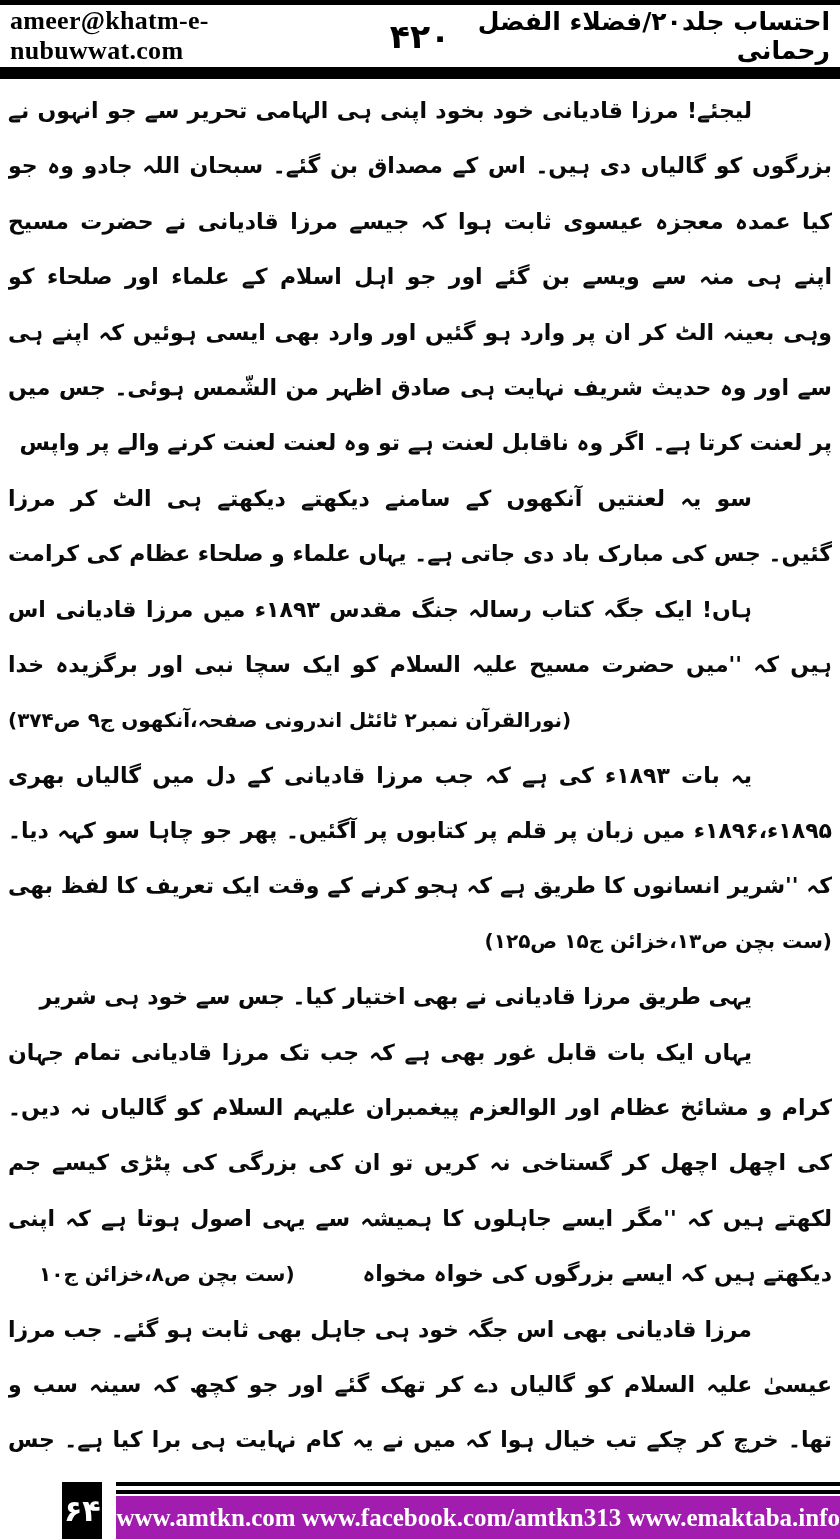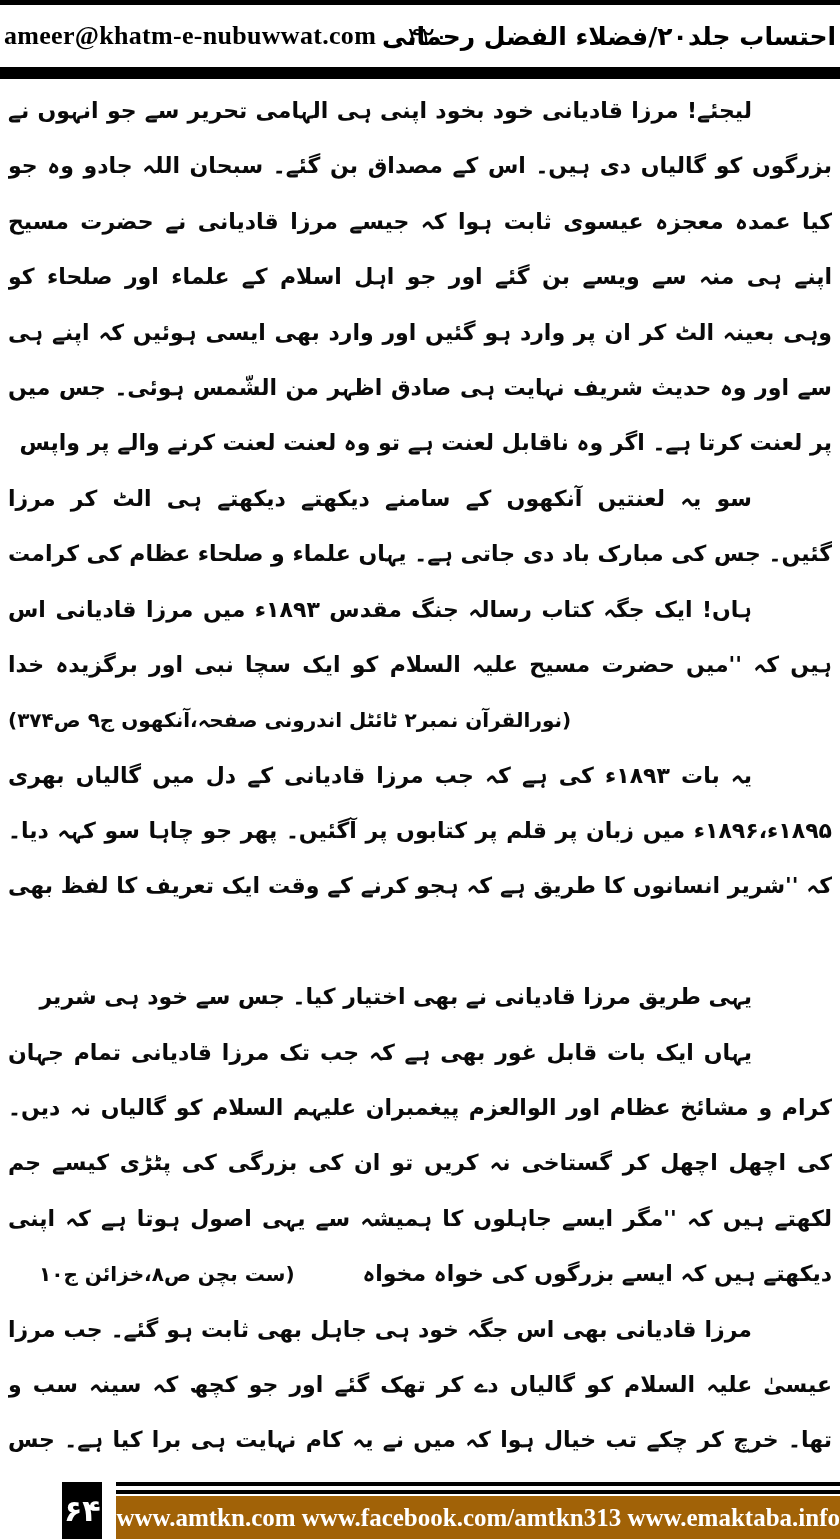--- a/index.html
+++ b/index.html
@@ -4,26 +4,26 @@
 <style>
   * { margin:0; padding:0; box-sizing:border-box; }
   html,body { background:#e8e8e8; }
   .page {
     width:840px; height:1540px; position:relative; background:#ffffff;
     overflow:hidden; margin:0 auto; color:#000;
   }
   .top-rule { height:5px; background:#000; width:100%; }
   .header {
     height:62px; display:flex; align-items:center; justify-content:space-between;
-    padding:0 4px; position:relative;
+    padding:0 10px; position:relative;
   }
   .email { font-family:"Liberation Serif", serif; font-weight:bold; font-size:26px; letter-spacing:0.3px; }
   .pagenum {
     position:absolute; left:50%; transform:translateX(-50%);
-    font-family:"DejaVu Sans", sans-serif; font-weight:normal; font-size:25px; direction:rtl;margin-left:8px;
+    font-family:"DejaVu Sans", sans-serif; font-weight:bold; font-size:33px; direction:rtl;
   }
   .title { font-family:"DejaVu Sans", sans-serif; font-weight:bold; font-size:25px; direction:rtl; }
   .thick-rule { height:12px; background:#000; width:100%; }
   .body { padding:4px 8px 0 8px; }
   .line {
     direction:rtl; font-family:"DejaVu Sans", sans-serif; font-weight:bold;
     font-size:22px; line-height:55.4px; height:55.4px; text-align:right;
     overflow:hidden; color:#0a0a0a;
   }
   .line.just { text-align:justify; text-align-last:justify; }
@@ -33,21 +33,21 @@
   .ref { font-size:20px; font-weight:bold; }
   .footer { position:absolute; left:0; right:0; bottom:1px; height:57px; display:flex; align-items:stretch;padding-left:44px; }
   .badge {
     width:82px; margin-left:18px; background:#000; color:#fff;
     display:flex; align-items:center; justify-content:center;
     font-family:"DejaVu Sans", sans-serif; font-weight:bold; font-size:30px; direction:rtl;
   }
   .footer-right { flex:1; margin-left:14px; display:flex; flex-direction:column; }
   .double-lines { height:12px; border-top:4px solid #000; border-bottom:4px solid #000; }
   .url-bar {
-    margin-top:2px; flex:1; background:#a16207; color:#fff;
+    margin-top:2px; flex:1; background:#a21caf; color:#fff;
     display:flex; align-items:center; justify-content:center;
     font-family:"Liberation Serif", serif; font-weight:bold; font-size:25px; white-space:nowrap;
   }
 </style>
 </head>
 <body>
 
 <div class="page">
   <div class="top-rule"></div>
 
@@ -69,20 +69,21 @@
       <div class="line"><span class="txt">پر لعنت کرتا ہے۔ اگر وہ ناقابل لعنت ہے تو وہ لعنت لعنت کرنے والے پر واپس آتی ہے۔</span></div>
       <div class="line indent just"><span class="txt">سو یہ لعنتیں آنکھوں کے سامنے دیکھتے دیکھتے ہی الٹ کر مرزا قادیانی پر عود کر دی</span></div>
       <div class="line just"><span class="txt">گئیں۔ جس کی مبارک باد دی جاتی ہے۔ یہاں علماء و صلحاء عظام کی کرامت بھی نمایاں ہوئی۔</span></div>
       <div class="line indent just"><span class="txt">ہاں! ایک جگہ کتاب رسالہ جنگ مقدس ۱۸۹۳ء میں مرزا قادیانی اس طرح بھی لکھتے</span></div>
       <div class="line just"><span class="txt">ہیں کہ ''میں حضرت مسیح علیہ السلام کو ایک سچا نبی اور برگزیدہ خدا تعالیٰ کا پیارا بندہ سمجھتا ہوں۔''</span></div>
       <div class="line ref-only"><span class="ref">(نورالقرآن نمبر۲ ٹائٹل اندرونی صفحہ،آنکھوں ج۹ ص۳۷۴)</span></div>
       <div class="line indent just"><span class="txt">یہ بات ۱۸۹۳ء کی ہے کہ جب مرزا قادیانی کے دل میں گالیاں بھری ہوئی تھیں اور پھر</span></div>
       <div class="line just"><span class="txt">۱۸۹۵ء،۱۸۹۶ء میں زبان پر قلم پر کتابوں پر آگئیں۔ پھر جو چاہا سو کہہ دیا۔ مرزا قادیانی لکھتے ہیں</span></div>
       <div class="line just"><span class="txt">کہ ''شریر انسانوں کا طریق ہے کہ ہجو کرنے کے وقت ایک تعریف کا لفظ بھی لے آتے ہیں۔ گویا</span></div>
       <div class="line mixed">
+        <span class="ref">(ست بچن ص۱۳،خزائن ج۱۵ ص۱۲۵)</span>
       </div>
       <div class="line indent"><span class="txt">یہی طریق مرزا قادیانی نے بھی اختیار کیا۔ جس سے خود ہی شریر بھی ثابت ہو گئے۔</span></div>
       <div class="line indent just"><span class="txt">یہاں ایک بات قابل غور بھی ہے کہ جب تک مرزا قادیانی تمام جہان کے علماء و فضلاء</span></div>
       <div class="line just"><span class="txt">کرام و مشائخ عظام اور الوالعزم پیغمبران علیہم السلام کو گالیاں نہ دیں۔ خوب توہین نہ کریں اور ان</span></div>
       <div class="line just"><span class="txt">کی اچھل اچھل کر گستاخی نہ کریں تو ان کی بزرگی کی پٹڑی کیسے جم سکتی ہے؟۔ جیسے مرزا قادیانی خود</span></div>
       <div class="line just"><span class="txt">لکھتے ہیں کہ ''مگر ایسے جاہلوں کا ہمیشہ سے یہی اصول ہوتا ہے کہ اپنی بزرگی کی پٹڑی جمنا اسی میں</span></div>
       <div class="line mixed">
         <span class="txt">دیکھتے ہیں کہ ایسے بزرگوں کی خواہ مخواہ تحقیر کریں۔''</span>
         <span class="ref">(ست بچن ص۸،خزائن ج۱۰ ص۱۲۰)</span>
       </div>

